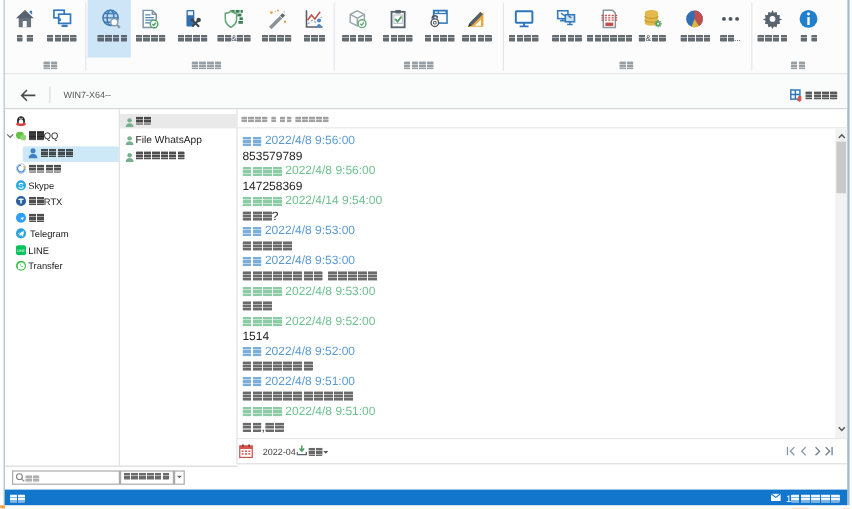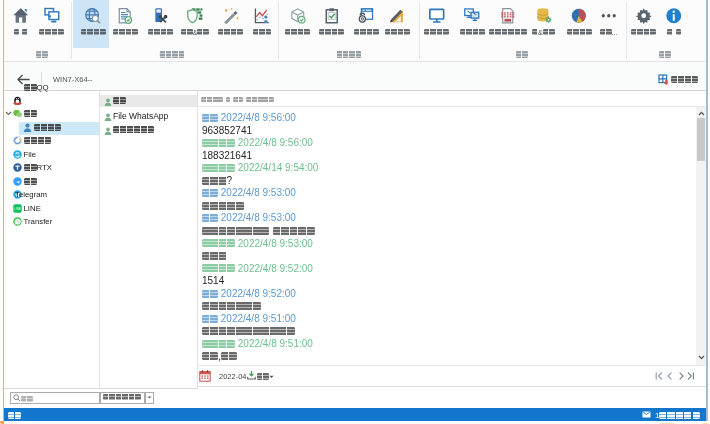--- a/index.html
+++ b/index.html
@@ -284,21 +284,21 @@
 <div class="abs" style="left:4px;top:387.5px;width:194px;height:1px;background:#d9d9d9"></div>
 <div class="abs" style="left:197px;top:386px;width:509px;height:1px;background:#dedede"></div>
 <div class="abs" style="left:19px;top:121.5px;width:79.5px;height:13px;background:#cde8f7"></div>
 <svg class="abs" style="left:13px;top:95.5px" width="9" height="9" viewBox="0 0 9 9">
     <ellipse cx="4.5" cy="4.8" rx="3.3" ry="4" fill="#1d1d1d"></ellipse>
     <ellipse cx="4.5" cy="5.8" rx="1.9" ry="2.4" fill="#fff"></ellipse>
     <path d="M1.1 5.8c1 1.5 5.8 1.5 6.8 0l.7 1.9c-1.5 1.7-6.7 1.7-8.2 0z" fill="#d9413d"></path>
     <ellipse cx="3.6" cy="2.6" rx=".5" ry=".7" fill="#fff"></ellipse>
     <ellipse cx="5.4" cy="2.6" rx=".5" ry=".7" fill="#fff"></ellipse>
   </svg>
-<div class="abs" style="left:23.5px;top:82px;height:11px;line-height:11px;font-size:7.8px;color:#222;white-space:nowrap"><i class="cj c7" style="width:13px;"></i><span class="lat">QQ</span></div>
+<div class="abs" style="left:23.5px;top:107px;height:11px;line-height:11px;font-size:7.8px;color:#222;white-space:nowrap"><i class="cj c7" style="width:13px;"></i><span class="lat">QQ</span></div>
 <svg class="abs" style="left:13px;top:109.0px" width="9" height="9" viewBox="0 0 9 9">
     <ellipse cx="3.6" cy="3.7" rx="3.3" ry="2.9" fill="#62c242"></ellipse>
     <path d="m1.8 7.2.4-1.6 1.6.7z" fill="#62c242"></path>
     <ellipse cx="6.3" cy="5.6" rx="2.6" ry="2.3" fill="#8ed472"></ellipse>
     <path d="m7.9 8.3-.3-1.2-1.3.5z" fill="#8ed472"></path>
   </svg>
 <svg class="abs" style="left:5px;top:111.05px" width="7" height="5" viewBox="0 0 7 5">
     <path d="m1 1 2.5 2.5L6 1" stroke="#6a6a6a" stroke-width="1.1" fill="none"></path>
   </svg>
 <div class="abs" style="left:23.5px;top:108.0px;height:11px;line-height:11px;font-size:7.8px;color:#222;white-space:nowrap"><i class="cj c7" style="width:13px;"></i></div>
@@ -310,37 +310,37 @@
 <svg class="abs" style="left:13px;top:136.2px" width="9" height="9" viewBox="0 0 9 9">
     <circle cx="4.5" cy="4.5" r="4" fill="#fff" stroke="#b9c6d0" stroke-width=".8"></circle>
     <path d="M4.5 1.6a2.9 2.9 0 1 0 2.9 2.9" fill="none" stroke="#4a90d9" stroke-width="1.1"></path>
     <path d="M6.6 2.2a2.9 2.9 0 0 1 .8 2.3" fill="none" stroke="#f5b04c" stroke-width="1.1"></path>
   </svg>
 <div class="abs" style="left:23.5px;top:135.2px;height:11px;line-height:11px;font-size:7.8px;color:#222;white-space:nowrap"><i class="cj c7" style="width:27px;"></i></div>
 <svg class="abs" style="left:13px;top:149.7px" width="9" height="9" viewBox="0 0 9 9">
     <circle cx="4.5" cy="4.5" r="4.2" fill="#28abe3"></circle>
     <path d="M4.5 2.2c-1.2 0-2 .6-2 1.4 0 1.7 3.4 1 3.4 2 0 .4-.5.8-1.3.8-.9 0-1.5-.4-2.1-.9v1.2c.6.4 1.3.7 2.1.7 1.3 0 2.1-.7 2.1-1.5 0-1.8-3.4-1.1-3.4-2 0-.3.5-.6 1.2-.6.7 0 1.3.2 1.8.6V2.8c-.5-.4-1.1-.6-1.8-.6z" fill="#fff"></path>
   </svg>
-<div class="abs" style="left:23.5px;top:148.7px;height:11px;line-height:11px;font-size:7.8px;color:#222;white-space:nowrap"><span class="lat">File</span></div>
+<div class="abs" style="left:23.5px;top:148.7px;height:11px;line-height:11px;font-size:7.8px;color:#222;white-space:nowrap"><span class="lat">Skype</span></div>
 <svg class="abs" style="left:13px;top:163.2px" width="9" height="9" viewBox="0 0 9 9">
     <circle cx="4.5" cy="4.5" r="4.2" fill="#2b5f9e"></circle>
     <rect x="2.4" y="2.6" width="4.2" height="1.1" fill="#fff"></rect>
     <rect x="3.9" y="2.6" width="1.2" height="4" fill="#fff"></rect>
   </svg>
 <div class="abs" style="left:23.5px;top:162.2px;height:11px;line-height:11px;font-size:7.8px;color:#222;white-space:nowrap"><i class="cj c7" style="width:13px;"></i><span class="lat">RTX</span></div>
 <svg class="abs" style="left:13px;top:176.8px" width="9" height="9" viewBox="0 0 9 9">
     <circle cx="4.5" cy="4.5" r="4.2" fill="#2e9fff"></circle>
     <path d="M2 4.2c1.8.5 3.6.6 5-.3-.3 1-1 2.2-1.6 2.8l-.1-1.2-1.6.3 1-1c-1-.1-2.2-.3-2.7-.6z" fill="#fff"></path>
   </svg>
 <div class="abs" style="left:23.5px;top:175.8px;height:11px;line-height:11px;font-size:7.8px;color:#222;white-space:nowrap"><i class="cj c7" style="width:13px;"></i></div>
 <svg class="abs" style="left:13px;top:190.4px" width="9" height="9" viewBox="0 0 9 9">
     <circle cx="4.5" cy="4.5" r="4.2" fill="#2ba3e0"></circle>
     <path d="m1.6 4.5 5.5-2.1-1 4.8-1.7-1.4-1 .9-.2-1.6 2.6-2.3-3.2 1.9z" fill="#fff"></path>
   </svg>
-<div class="abs" style="left:15px;top:189.4px;height:11px;line-height:11px;font-size:7.8px;color:#222;white-space:nowrap"><span class="lat">Telegram</span></div>
+<div class="abs" style="left:25px;top:189.4px;height:11px;line-height:11px;font-size:7.8px;color:#222;white-space:nowrap"><span class="lat">Telegram</span></div>
 <svg class="abs" style="left:13px;top:203.9px" width="9" height="9" viewBox="0 0 9 9">
     <rect x=".3" y=".3" width="8.4" height="8.4" rx="1.8" fill="#07c15c"></rect>
     <text x="4.5" y="5.8" font-size="3" fill="#fff" text-anchor="middle" font-family="Liberation Sans">LINE</text>
   </svg>
 <div class="abs" style="left:23.5px;top:202.9px;height:11px;line-height:11px;font-size:7.8px;color:#222;white-space:nowrap"><span class="lat">LINE</span></div>
 <svg class="abs" style="left:13px;top:217.4px" width="9" height="9" viewBox="0 0 9 9">
     <circle cx="4.5" cy="4.5" r="4.2" fill="#3ec24f"></circle>
     <path d="M4.6 1.8a2.9 2.9 0 0 0-2.5 4.3L1.6 7.6l1.6-.5a2.9 2.9 0 1 0 1.4-5.3z" fill="#fff"></path>
     <path d="M3.5 3.2c.5 1.2 1.1 1.8 2.2 2.3l.5-.6-.9-.5-.3.3c-.4-.3-.7-.6-.9-1l.3-.3-.4-.9z" fill="#3ec24f"></path>
   </svg>
@@ -357,23 +357,23 @@
   </svg>
 <div class="abs" style="left:113px;top:111.0px;height:11px;line-height:11px;font-size:8.5px;color:#222;white-space:nowrap"><span class="lat">File WhatsApp</span></div>
 <svg class="abs" style="left:104px;top:126.5px" width="8" height="8" viewBox="0 0 9 9">
     <circle cx="4.5" cy="2.6" r="2.1" fill="#76b08d"></circle>
     <path d="M.8 9c0-2.4 1.7-3.8 3.7-3.8S8.2 6.6 8.2 9z" fill="#76b08d"></path>
   </svg>
 <div class="abs" style="left:113px;top:124.5px;height:11px;line-height:11px;font-size:8.5px;color:#222;white-space:nowrap"><i class="cj c7" style="width:41px;"></i></div>
 <div class="abs" style="left:201px;top:94px;height:11px;line-height:11px;color:#555;white-space:nowrap"><i class="cj" style="width:22.3px;height:5.5px;--cw:4.9px;--cp:5.8px;opacity:.55;margin-top:-1px"></i>&nbsp;<i class="cj" style="width:4.9px;height:5.5px;--cw:4.9px;--cp:5.8px;opacity:.55;margin-top:-1px"></i>&nbsp;<i class="cj" style="width:10.7px;height:5.5px;--cw:4.9px;--cp:5.8px;opacity:.55;margin-top:-1px"></i>&nbsp;<i class="cj" style="width:28.1px;height:5.5px;--cw:4.9px;--cp:5.8px;opacity:.55;margin-top:-1px"></i></div>
 <div class="abs" style="left:197px;top:106px;width:509px;height:1px;background:#e8e8e8"></div>
 <div class="msg blue" style="top:112.0px"><i class="cj c9" style="width:16.0px;"></i> <span class="lat">2022/4/8 9:56:00</span></div>
-<div class="msg blk" style="top:124.6px"><span class="lat">963852741</span></div>
+<div class="msg blk" style="top:124.6px"><span class="lat">853579789</span></div>
 <div class="msg green" style="top:137.1px"><i class="cj c9" style="width:33.0px;"></i> <span class="lat">2022/4/8 9:56:00</span></div>
-<div class="msg blk" style="top:149.7px"><span class="lat">188321641</span></div>
+<div class="msg blk" style="top:149.7px"><span class="lat">147258369</span></div>
 <div class="msg green" style="top:162.2px"><i class="cj c9" style="width:33.0px;"></i> <span class="lat">2022/4/14 9:54:00</span></div>
 <div class="msg blk" style="top:174.8px"><i class="cj c9" style="width:24.5px;"></i><span class="lat">?</span></div>
 <div class="msg blue" style="top:187.3px"><i class="cj c9" style="width:16.0px;"></i> <span class="lat">2022/4/8 9:53:00</span></div>
 <div class="msg blk" style="top:199.9px"><i class="cj c9" style="width:41.5px;"></i></div>
 <div class="msg blue" style="top:212.4px"><i class="cj c9" style="width:16.0px;"></i> <span class="lat">2022/4/8 9:53:00</span></div>
 <div class="msg blk" style="top:224.9px"><i class="cj c9" style="width:67.0px;"></i><span class="cjgap"></span><i class="cj c9" style="width:41.5px;"></i></div>
 <div class="msg green" style="top:237.5px"><i class="cj c9" style="width:33.0px;"></i> <span class="lat">2022/4/8 9:53:00</span></div>
 <div class="msg blk" style="top:250.1px"><i class="cj c9" style="width:24.5px;"></i></div>
 <div class="msg green" style="top:262.6px"><i class="cj c9" style="width:33.0px;"></i> <span class="lat">2022/4/8 9:52:00</span></div>
 <div class="msg blk" style="top:275.1px"><span class="lat">1514</span></div>

